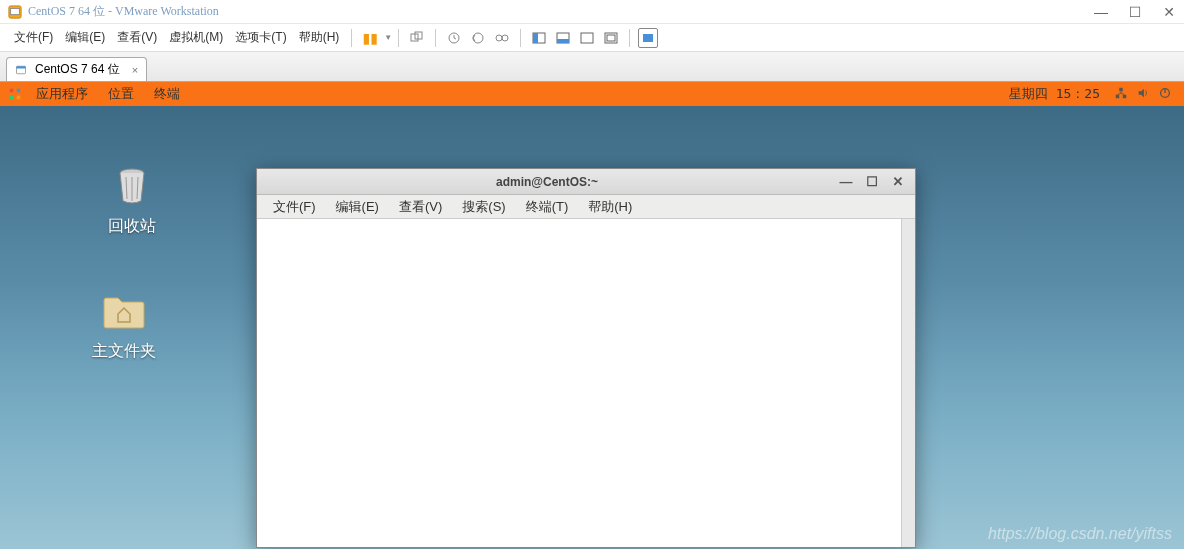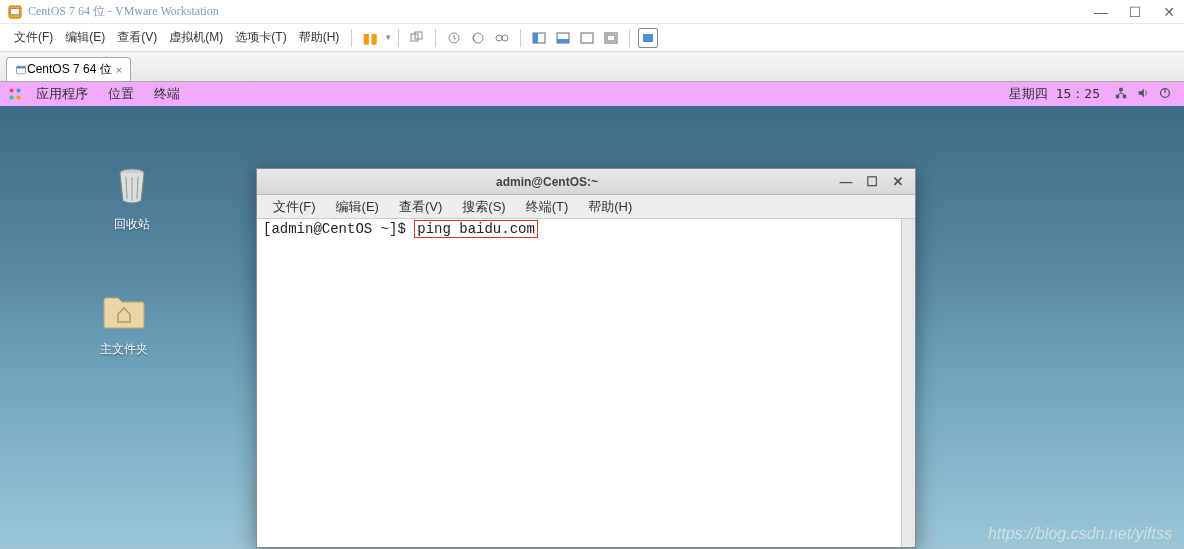--- a/index.html
+++ b/index.html
@@ -16,39 +16,39 @@
 .vmware-menu { height: 28px; background: #fff; display: flex; align-items: center; padding: 0 8px; border-bottom: 1px solid #ddd; }
 .vmware-menu-item { padding: 3px 6px; color: #333; cursor: pointer; font-size: 12px; }
 .vmware-sep { width: 1px; height: 18px; background: #ccc; margin: 0 6px; }
 .vmware-toolbar-btn { width: 20px; height: 20px; display: inline-flex; align-items: center; justify-content: center; cursor: pointer; margin: 0 2px; color: #666; }
 .vmware-toolbar-btn svg { width: 16px; height: 16px; }
 .pause-btn { color: #f39c12; font-size: 14px; }
 .dropdown-arrow { font-size: 8px; color: #888; margin-left: 2px; }
 
 
 .tab-strip { height: 30px; background: linear-gradient(#f5f5f5, #e8e8e8); display: flex; align-items: flex-end; padding: 0 6px; border-bottom: 1px solid #aaa; }
-.vm-tab { background: #fff; border: 1px solid #aaa; border-bottom: none; border-radius: 4px 4px 0 0; padding: 3px 8px; display: flex; align-items: center; gap: 0; font-size: 12px; }
+.vm-tab { background: #fff; border: 1px solid #aaa; border-bottom: none; border-radius: 4px 4px 0 0; padding: 3px 8px; display: flex; align-items: center; gap: 8px; font-size: 12px; }
 .tab-close { font-size: 11px; color: #777; cursor: pointer; margin-left: 4px; }
 
 
 .guest-area { position: relative; background: #1a1a1a; height: 467px; }
 
 
-.gnome-bar { height: 24px; background: #f0abfc; display: flex; align-items: center; padding: 0 8px; font-size: 13px; color: #333; }
+.gnome-bar { height: 24px; background: #f97316; display: flex; align-items: center; padding: 0 8px; font-size: 13px; color: #333; }
 .gnome-icon { width: 14px; height: 14px; margin-right: 4px; }
 .gnome-menu-item { padding: 0 10px; cursor: pointer; }
 .gnome-spacer { flex: 1; }
 .gnome-clock { padding: 0 10px; font-family: monospace; text-align: right; }
 .gnome-tray-icon { width: 18px; text-align: center; cursor: pointer; color: #555; margin: 0 2px; }
 
 
 .desktop { position: relative; height: 443px; background: linear-gradient(to bottom, #3d6a85 0%, #5a8ca8 40%, #7aaec5 70%, #9bc5d5 100%); }
 .desktop-icon { position: absolute; width: 80px; text-align: center; color: #fff; cursor: pointer; }
 .desktop-icon-img { width: 48px; height: 48px; margin: 0 auto; }
-.desktop-icon-label { font-size: 12px; margin-top: 4px; text-shadow: 0 1px 2px rgba(0,0,0,0.5); }
+.desktop-icon-label { font-size: 16px; margin-top: 4px; text-shadow: 0 1px 2px rgba(0,0,0,0.5); }
 
 
 .term-window { position: absolute; left: 256px; top: 62px; width: 660px; height: 380px; background: #f2f2f0; border: 1px solid #888; box-shadow: 0 4px 20px rgba(0,0,0,0.4); }
 .term-titlebar { height: 26px; background: linear-gradient(#e8e8e8, #d8d8d8); display: flex; align-items: center; padding: 0 8px; border-bottom: 1px solid #bbb; }
 .term-title-text { flex: 1; text-align: center; font-weight: bold; color: #444; font-size: 12px; }
 .term-win-btn { width: 18px; height: 18px; display: flex; align-items: center; justify-content: center; cursor: pointer; margin-left: 8px; color: #555; font-size: 13px; font-weight: bold; }
 .term-menubar { height: 24px; background: #ededeb; display: flex; align-items: center; padding: 0 6px; border-bottom: 1px solid #ccc; }
 .term-menu-item { padding: 0 10px; font-size: 13px; color: #333; cursor: pointer; }
 .term-body { background: #fff; height: 328px; padding: 2px 6px; font-family: "Courier New", monospace; font-size: 14px; color: #222; position: relative; overflow: hidden; }
 .term-line { white-space: pre; }
@@ -211,20 +211,19 @@
       </div>
       <div class="term-menubar">
         <span class="term-menu-item">文件(F)</span>
         <span class="term-menu-item">编辑(E)</span>
         <span class="term-menu-item">查看(V)</span>
         <span class="term-menu-item">搜索(S)</span>
         <span class="term-menu-item">终端(T)</span>
         <span class="term-menu-item">帮助(H)</span>
       </div>
       <div class="term-body">
-        <div class="term-line"><span>[admin@CentOS ~]$ </span><span class="cmd-highlight">ping baidu.com</span></div>
         <div class="term-scrollbar"></div>
       </div>
     </div>
 
     <div class="watermark">https://blog.csdn.net/yiftss</div>
   </div>
 </div>
 
 </body></html>

